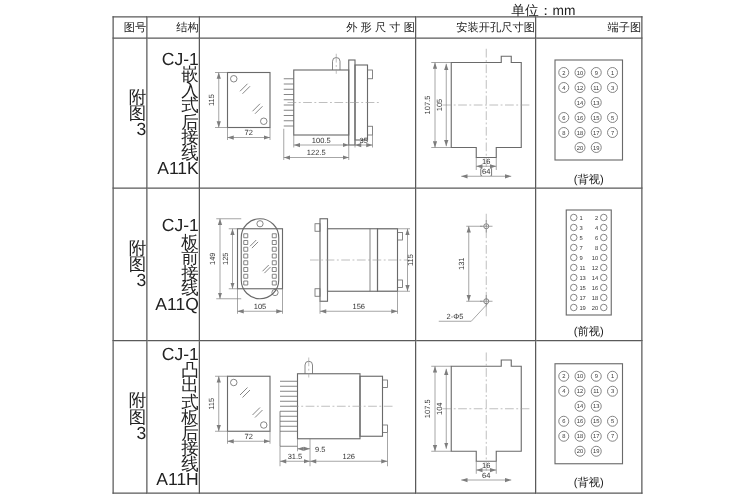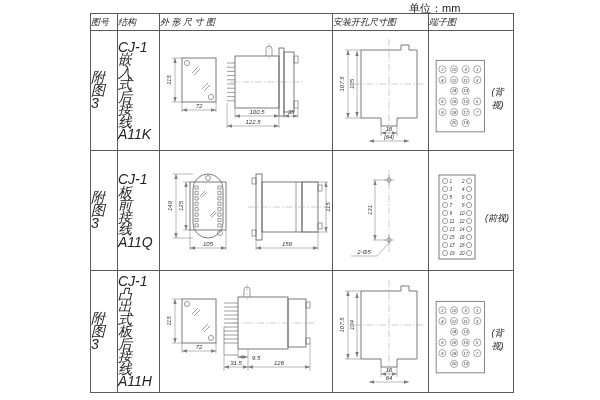--- a/index.html
+++ b/index.html
@@ -1,28 +1,28 @@
 <!DOCTYPE html>
 <html><head>
 <meta charset="utf-8">
 <style>
   html,body{margin:0;padding:0;}
   body{width:600px;height:400px;background:#fff;position:relative;overflow:hidden;
        font-family:"Liberation Sans","DejaVu Sans",sans-serif;color:#222;}
   .unit{position:absolute;left:385px;top:1px;font-size:11px;color:#222;margin-left:24px;}
   table.spec{position:absolute;left:90px;top:13px;border-collapse:collapse;table-layout:fixed;}
-  table.spec th,table.spec td{border:1px solid #5a5a5a;padding:0;margin:0;text-align:left;vertical-align:middle;font-style:italic;}
+  table.spec th,table.spec td{border:1px solid #5a5a5a;padding:0;margin:0;text-align:right;vertical-align:middle;}
   th{font-weight:normal;font-size:9px;color:#222;}
   .c-fig{width:27px;}.c-struct{width:42px;}.c-outline{width:172px;}.c-mount{width:96px;}.c-term{width:85px;}
   .hrow{height:17px;}
   .drow{height:120px;}
   .drow3{height:122px;}
   td.fig,td.structure{font-size:14px;white-space:pre-line;line-height:13px;}
   td.structure{line-height:12.5px;}
-  .tcell{display:flex;flex-direction:row;align-items:center;justify-content:flex-start;height:100%;padding-top:13px;box-sizing:border-box;}
+  .tcell{display:flex;flex-direction:column;align-items:center;justify-content:flex-start;height:100%;padding-top:13px;box-sizing:border-box;}
   .cap{font-size:9px;margin-top:3px;color:#222;}
   svg{display:block;}
   .ln{fill:none;stroke:#6a6a6a;stroke-width:0.9;}
   .thin{stroke-width:0.65;}
   .dim,.ext{fill:none;stroke:#7d7d7d;stroke-width:0.55;}
   .cl{fill:none;stroke:#999;stroke-width:0.5;stroke-dasharray:7 2 1.5 2;}
   .dtxt{font-family:"Liberation Sans","DejaVu Sans",sans-serif;font-size:6px;fill:#333;}
   .tnum{font-family:"Liberation Sans","DejaVu Sans",sans-serif;font-size:4.6px;fill:#333;}
 </style>
 </head>

